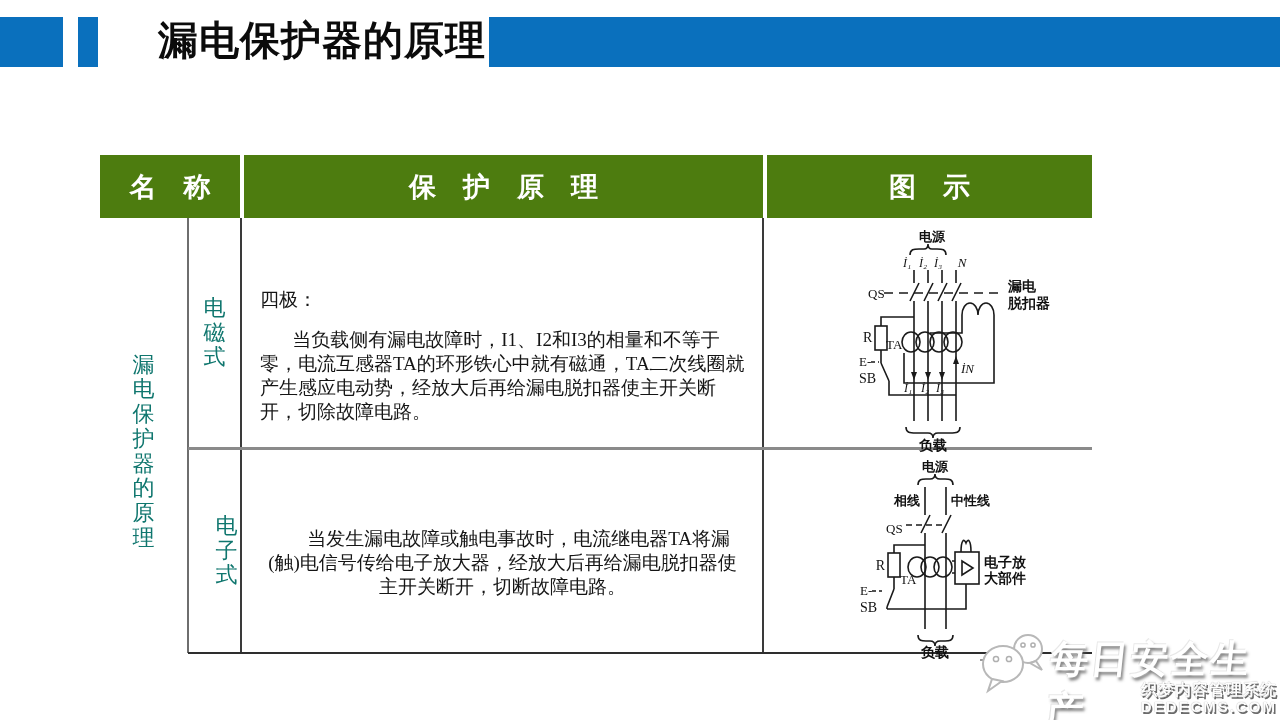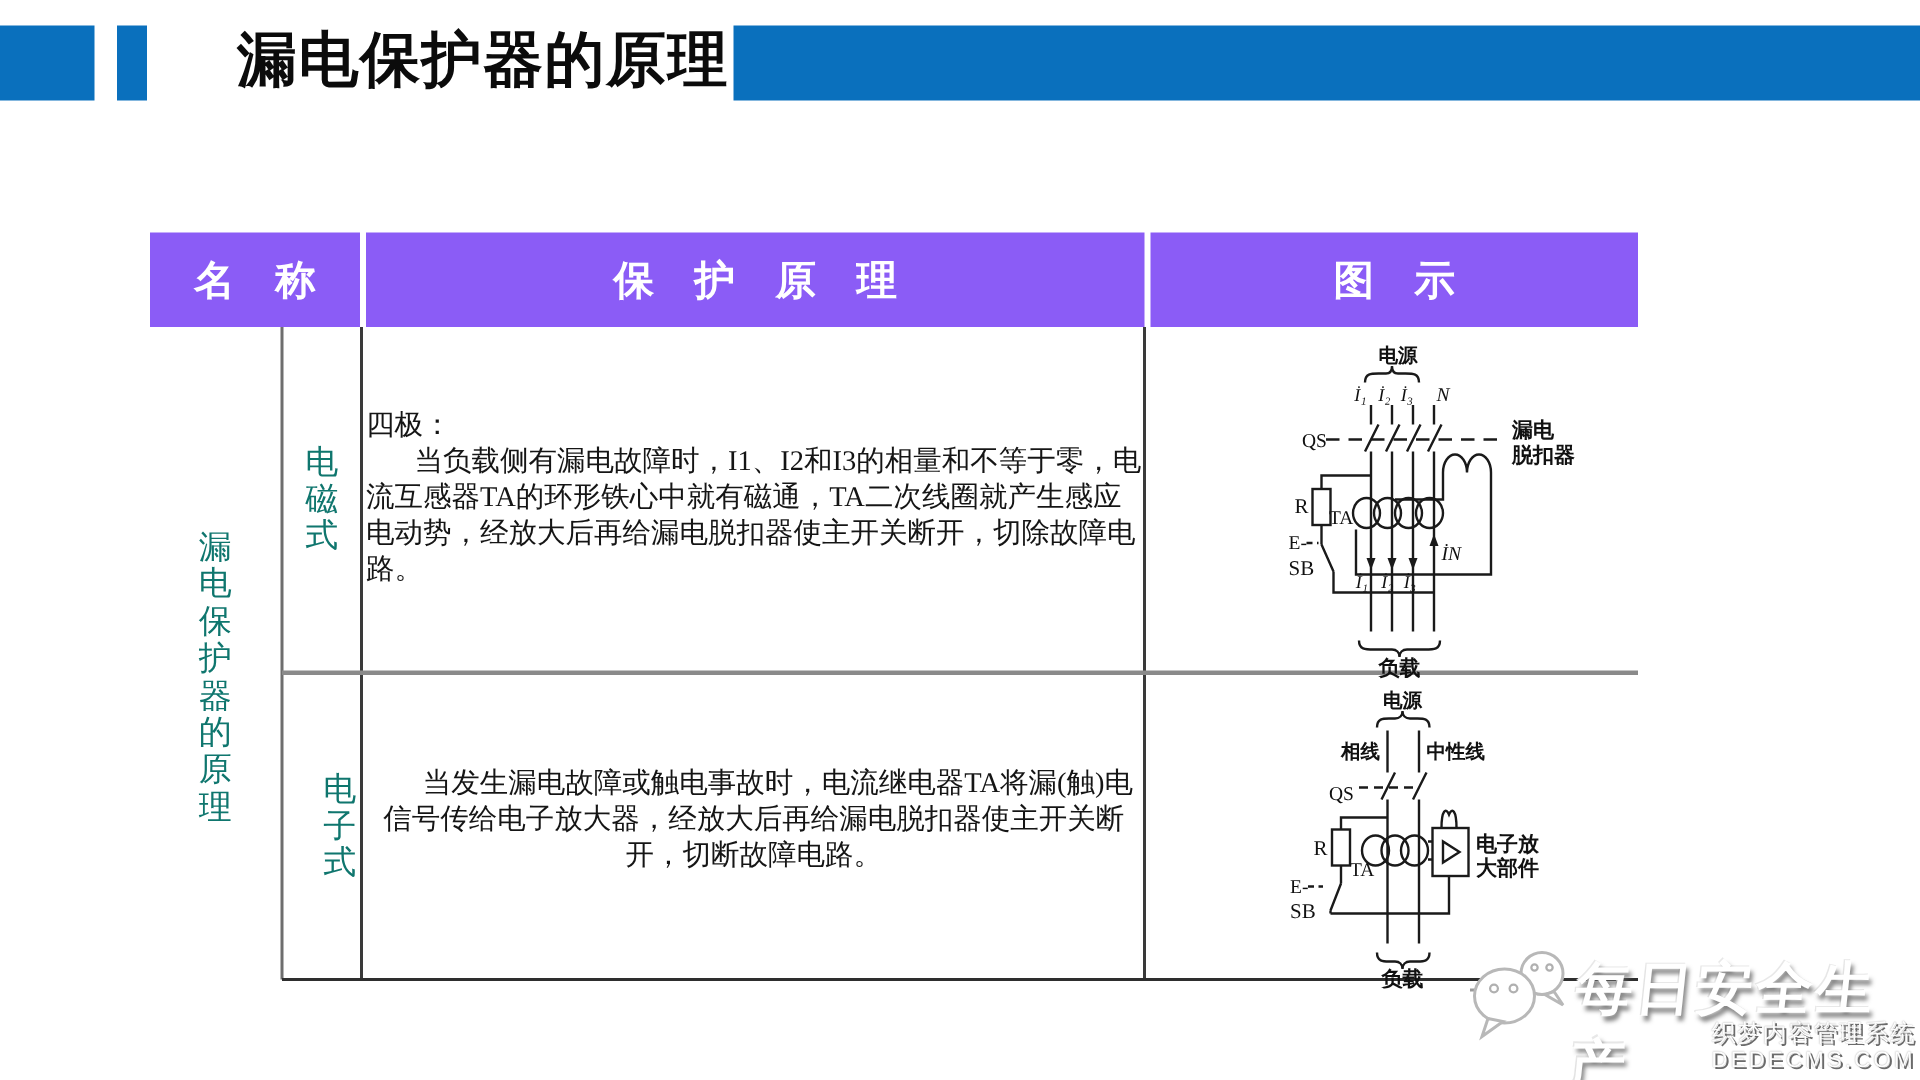--- a/index.html
+++ b/index.html
@@ -15,21 +15,21 @@
   .bar-right{left:489px;top:17px;width:791px;height:50px;}
   .page-title{
     left:126px;top:13px;height:54px;line-height:54px;
     font-size:40px;font-weight:900;letter-spacing:1px;color:#0b0b0b;
     font-family:"Liberation Sans","DejaVu Sans",sans-serif;
     margin-left:32px;
   }
   
   .thead{left:100px;top:155px;width:992px;height:63px;display:flex;gap:4px;}
   .thead .hcell{
-    background:#8b5cf6;color:#ffffff;font-size:27px;font-weight:bold;
+    background:#4d7c0f;color:#ffffff;font-size:27px;font-weight:bold;
     display:flex;align-items:center;justify-content:center;height:100%;
   }
   .hc1{width:140px;}
   .hc2{width:519px;}
   .hc3{width:325px;}
   .v-sub{left:187px;top:218px;width:2px;height:435px;background:#6e6e6e;}
   .v-col1{left:240px;top:218px;width:2px;height:435px;background:#3a3a3a;}
   .v-col2{left:762px;top:218px;width:2px;height:435px;background:#3a3a3a;}
   .h-div{left:188px;top:447px;width:904px;height:3px;background:#8a8a8a;}
   .h-bot{left:188px;top:652px;width:904px;height:2px;background:#2e2e2e;}
@@ -44,21 +44,21 @@
   .group-col .vtext{margin-top:32px;}
   .type1{left:189px;top:218px;width:51px;height:230px;}
   .type2{left:189px;top:449px;width:75px;height:204px;}
   
   .principle{
     width:517px;font-family:"Liberation Serif","DejaVu Serif",serif;
     font-size:19px;line-height:24px;color:#151515;
   }
   .p1{left:244px;top:272px;}
   .p2{left:244px;top:511px;text-align:center;}
-  .principle p{margin:0;text-indent:1.7em;}
+  .principle p{margin:16px;text-indent:1.7em;}
   .principle .ptitle{text-indent:0;}
   
   .diag{stroke:#1a1a1a;}
   .diag path,.diag line,.diag ellipse,.diag rect,.diag polyline{fill:none;stroke:#1a1a1a;stroke-width:1.6;}
   .diag rect.box{fill:#ffffff;}
   .diag polygon{fill:#1a1a1a;stroke:none;}
   .diag polygon.hollow{fill:none;stroke:#1a1a1a;stroke-width:1.6;}
   .diag text{stroke:none;fill:#111;}
   .dz{font:bold 13px "Liberation Sans","DejaVu Sans",sans-serif;}
   .dzb{font:bold 14px "Liberation Sans","DejaVu Sans",sans-serif;}
@@ -66,21 +66,21 @@
   .dlb{font:14px "Liberation Serif","DejaVu Serif",serif;}
   .di{font:italic 12px "Liberation Serif","DejaVu Serif",serif;}
   .di2{font:italic 13px "Liberation Serif","DejaVu Serif",serif;}
   
   .wm-brand{
     left:1048px;top:634px;font-size:38px;font-weight:bold;letter-spacing:2px;
     color:#ffffff;transform:skewX(-6deg);
     text-shadow:2px 3px 3px rgba(110,110,110,.85), -1px -1px 0 #e8e8e8;
   }
   .wm-cms{
-    right:3px;top:681px;text-align:right;line-height:17px;color:#fdfdfd;font-weight:normal;
+    right:3px;top:681px;text-align:right;line-height:17px;color:#fdfdfd;font-weight:bold;
     text-shadow:1.5px 1.5px 0 #6b6b6b, 0 0 1px #9a9a9a;
   }
   .wm-cms .l1{font-size:16px;letter-spacing:1px;}
   .wm-cms .l2{font-size:15px;letter-spacing:2px;font-family:"Liberation Sans","DejaVu Sans",sans-serif;}
   .wm-icon svg .bub{fill:#ffffff;stroke:#b8b8b8;stroke-width:2;}
   .wm-icon svg .eye{fill:#ffffff;stroke:#b0b0b0;stroke-width:1.5;}
 </style>
 </head>
 <body>
 

